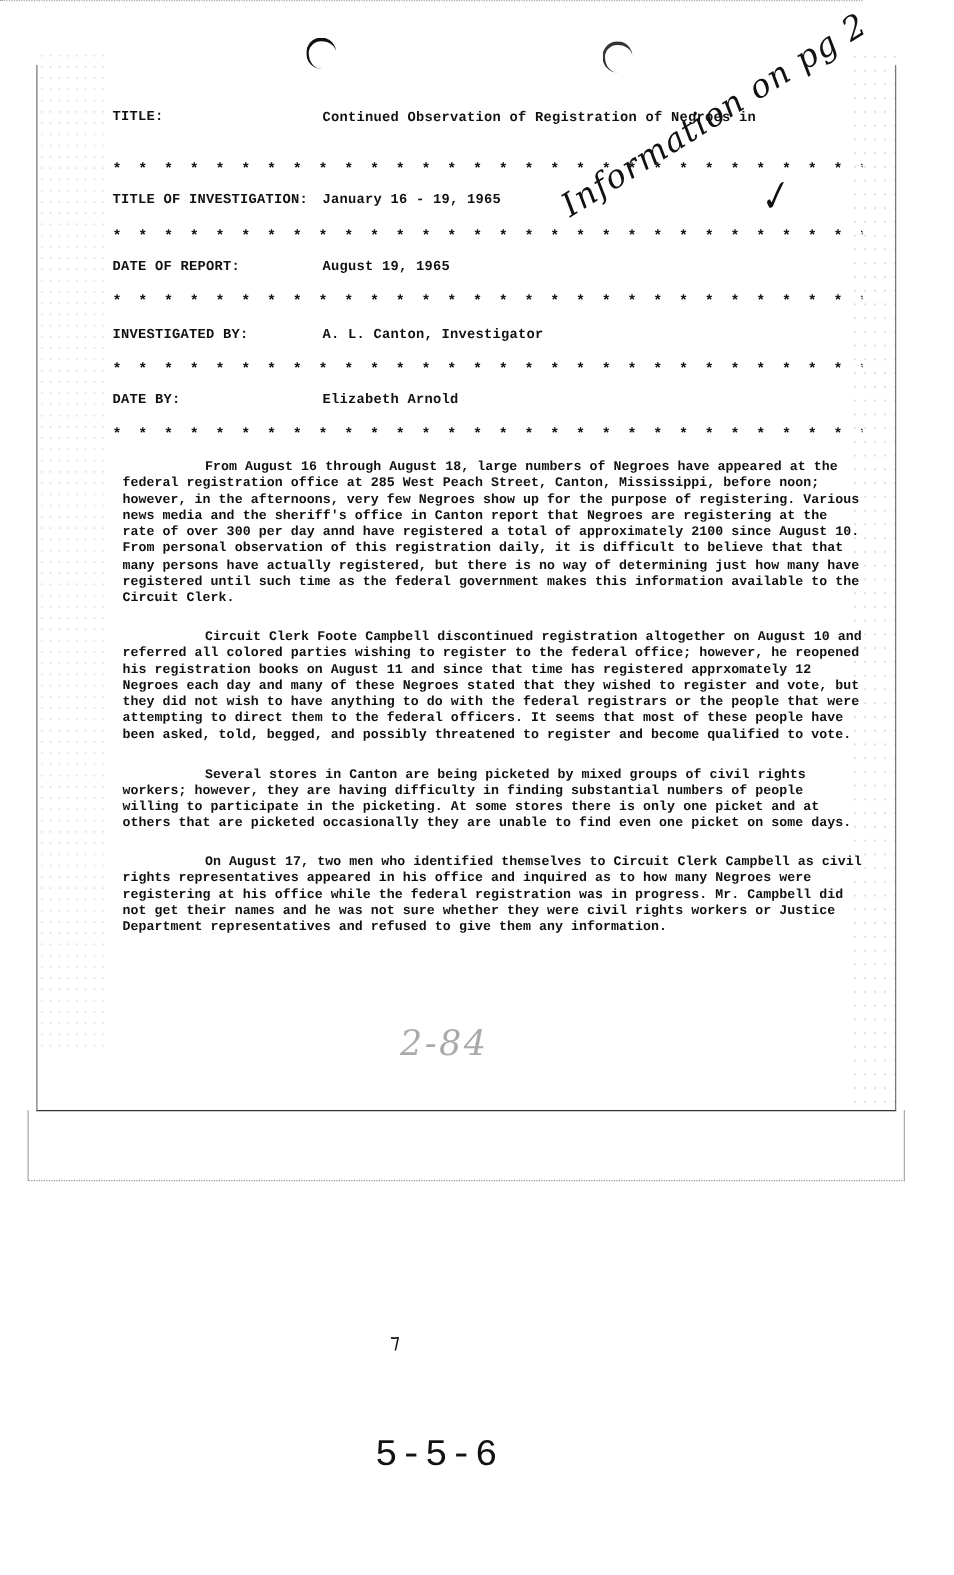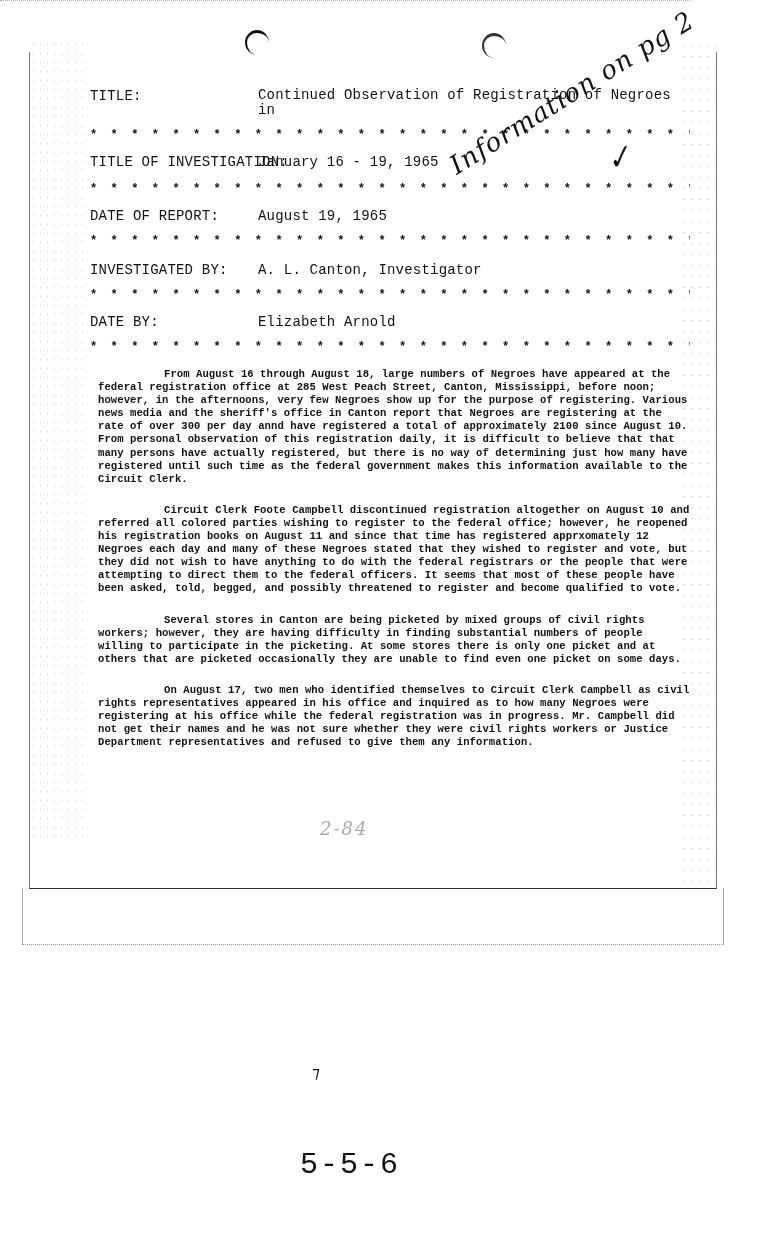--- a/index.html
+++ b/index.html
@@ -29,41 +29,41 @@
       position: absolute; left: 0; top: 0; width: 690px; height: 1px;
       border-top: 1px dotted #aaa;
     }
     .punch-hole {
       position: absolute; width: 22px; height: 22px; border-radius: 50%;
       border-top: 3px solid #111; border-left: 2px solid #111;
     }
     .ph1 { left: 245px; top: 30px; }
     .ph2 { left: 482px; top: 33px; border-color: #333; }
     .header-block { position: absolute; left: 90px; top: 88px; width: 600px; }
-    .field { position: absolute; left: 0; width: 600px; font-size: 14px; font-weight: normal; letter-spacing: 0.2px; }
+    .field { position: absolute; left: 0; width: 600px; font-size: 11px; font-weight: bold; letter-spacing: 0.2px; }
     .field .label { position: absolute; left: 0; top: 0; }
     .field .value { position: absolute; left: 168px; top: 0; }
     .title-value { line-height: 15px; }
     .title-underline { text-decoration: underline; text-decoration-thickness: 2px; }
     .stars {
       position: absolute; left: 0; width: 600px; font-size: 12px; font-weight: bold;
       letter-spacing: 3.1px; white-space: nowrap; overflow: hidden;
     }
     .body-text {
       position: absolute; left: 90px; top: 368px; width: 600px;
       font-size: 10.6px; font-weight: bold; line-height: 13.1px; letter-spacing: 0.05px;
     }
     .para { margin: 0 0 18px 8px; white-space: pre-line; }
     .para .indent { display: inline-block; width: 66px; }
     .handwritten {
       position: absolute; font-family: "DejaVu Serif", serif; font-style: italic; color: #111;
     }
     .hw1 { left: 460px; top: 150px; font-size: 26px; transform: rotate(-32deg); transform-origin: left bottom; letter-spacing: 1px; }
     .hw-check { left: 606px; top: 140px; font-size: 30px; transform: rotate(-20deg); }
-    .hw-page { left: 320px; top: 818px; font-size: 18px; color: #aaa; letter-spacing: 2px; }
+    .hw-page { left: 320px; top: 818px; font-size: 28px; color: #aaa; letter-spacing: 2px; }
     .hw-stamp { left: 300px; top: 1148px; font-size: 30px; font-family: Liberation Mono, monospace; font-style: normal; letter-spacing: 2px; }
     .hw-mark { left: 312px; top: 1063px; font-size: 16px; font-family: "DejaVu Sans", sans-serif; font-style: normal; }
   </style>
 </head>
 <body>
 
 <div class="top-dots"></div>
 <div class="punch-hole ph1"></div>
 <div class="punch-hole ph2"></div>
 <div class="speckle-left"></div>

